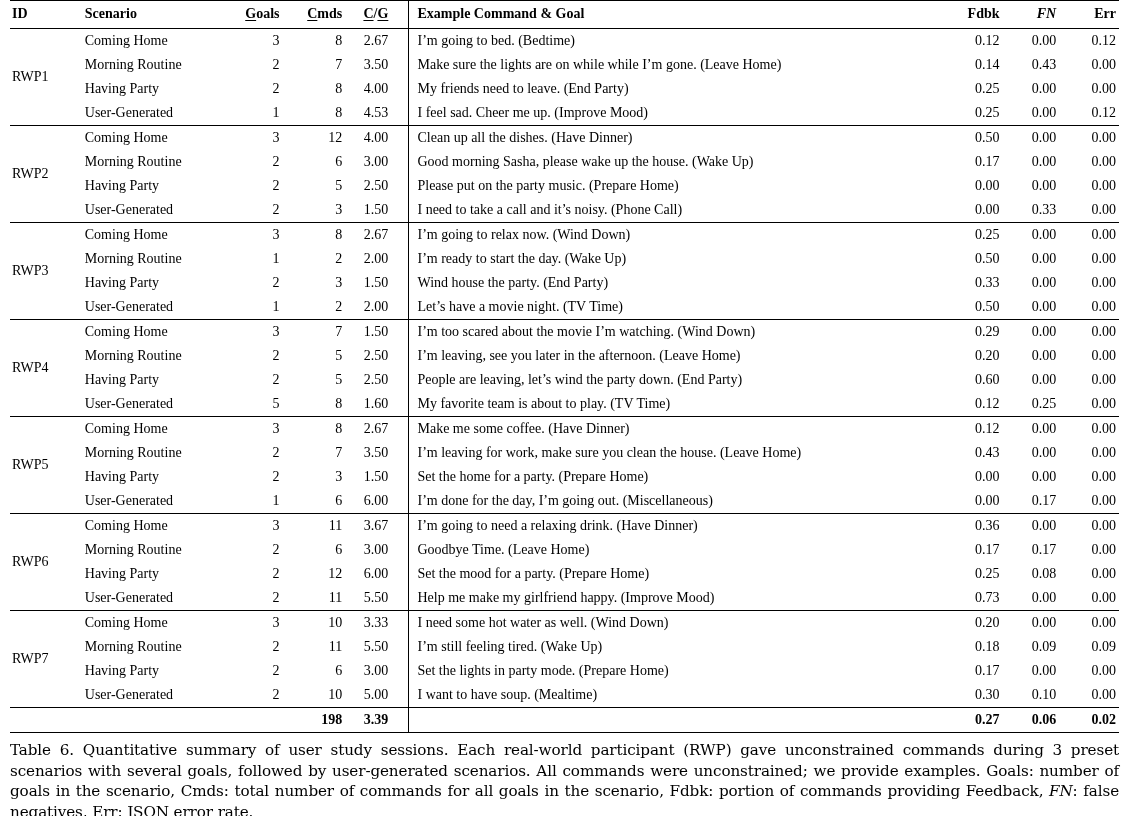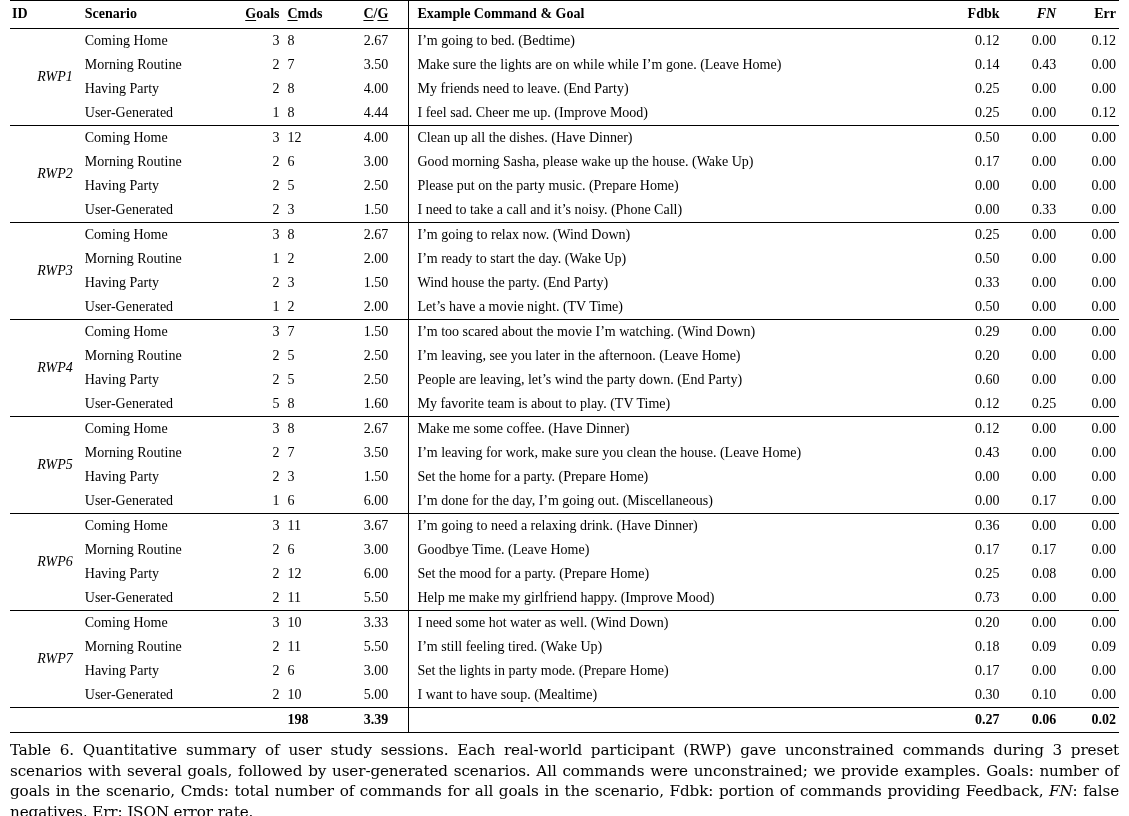--- a/index.html
+++ b/index.html
@@ -44,36 +44,35 @@
     padding: 0;
     line-height: 24px;
     height: 24px;
     white-space: nowrap;
     vertical-align: middle;
   }
 
   .c-id      { width: 62px;  text-align: left;  padding-left: 2px; }
   .c-scen    { width: 150px; text-align: left;  padding-left: 12px; }
   .c-goals   { width: 62px;  text-align: right; padding-right: 8px; }
-  .c-cmds    { width: 63px;  padding-right: 9px; }
+  .c-cmds    { width: 63px;  text-align: right; padding-right: 9px; }
   .c-cg      { width: 57px;  text-align: center; padding-right: 8px; }
   .c-ex      { width: 527px; text-align: left;  padding-left: 8px;
                border-left: 1.1px solid #000; }
   .c-fdbk    { width: 62px;  text-align: right; padding-right: 6px; }
   .c-fn      { width: 56px;  text-align: right; padding-right: 6px; }
   .c-err     { width: 56px;  text-align: right; padding-right: 3px; }
 
   .hdr .c-ex { padding-left: 8px; }
 
   
   td.idcell {
-    text-align: right;
+    text-align: left;
     vertical-align: middle;
     padding-left: 2px;
-    font-style: italic;
   }
 
   .mn { 
     text-decoration: underline;
     text-decoration-thickness: 1.3px;
     text-underline-offset: 2px;
   }
   .ital { font-style: italic; }
 
   
@@ -152,21 +151,21 @@
           <td class="c-cg">4.00</td>
           <td class="c-ex">My friends need to leave. (End Party)</td>
           <td class="c-fdbk">0.25</td>
           <td class="c-fn">0.00</td>
           <td class="c-err">0.00</td>
         </tr>
         <tr>
           <td class="c-scen">User-Generated</td>
           <td class="c-goals">1</td>
           <td class="c-cmds">8</td>
-          <td class="c-cg">4.44</td>
+          <td class="c-cg">4.53</td>
           <td class="c-ex">I feel sad. Cheer me up. (Improve Mood)</td>
           <td class="c-fdbk">0.25</td>
           <td class="c-fn">0.00</td>
           <td class="c-err">0.12</td>
         </tr>
         <tr class="blk-sep">
           <td colspan="9"></td>
         </tr>
         <tr>
           <td class="c-id idcell" rowspan="4">RWP2</td>

